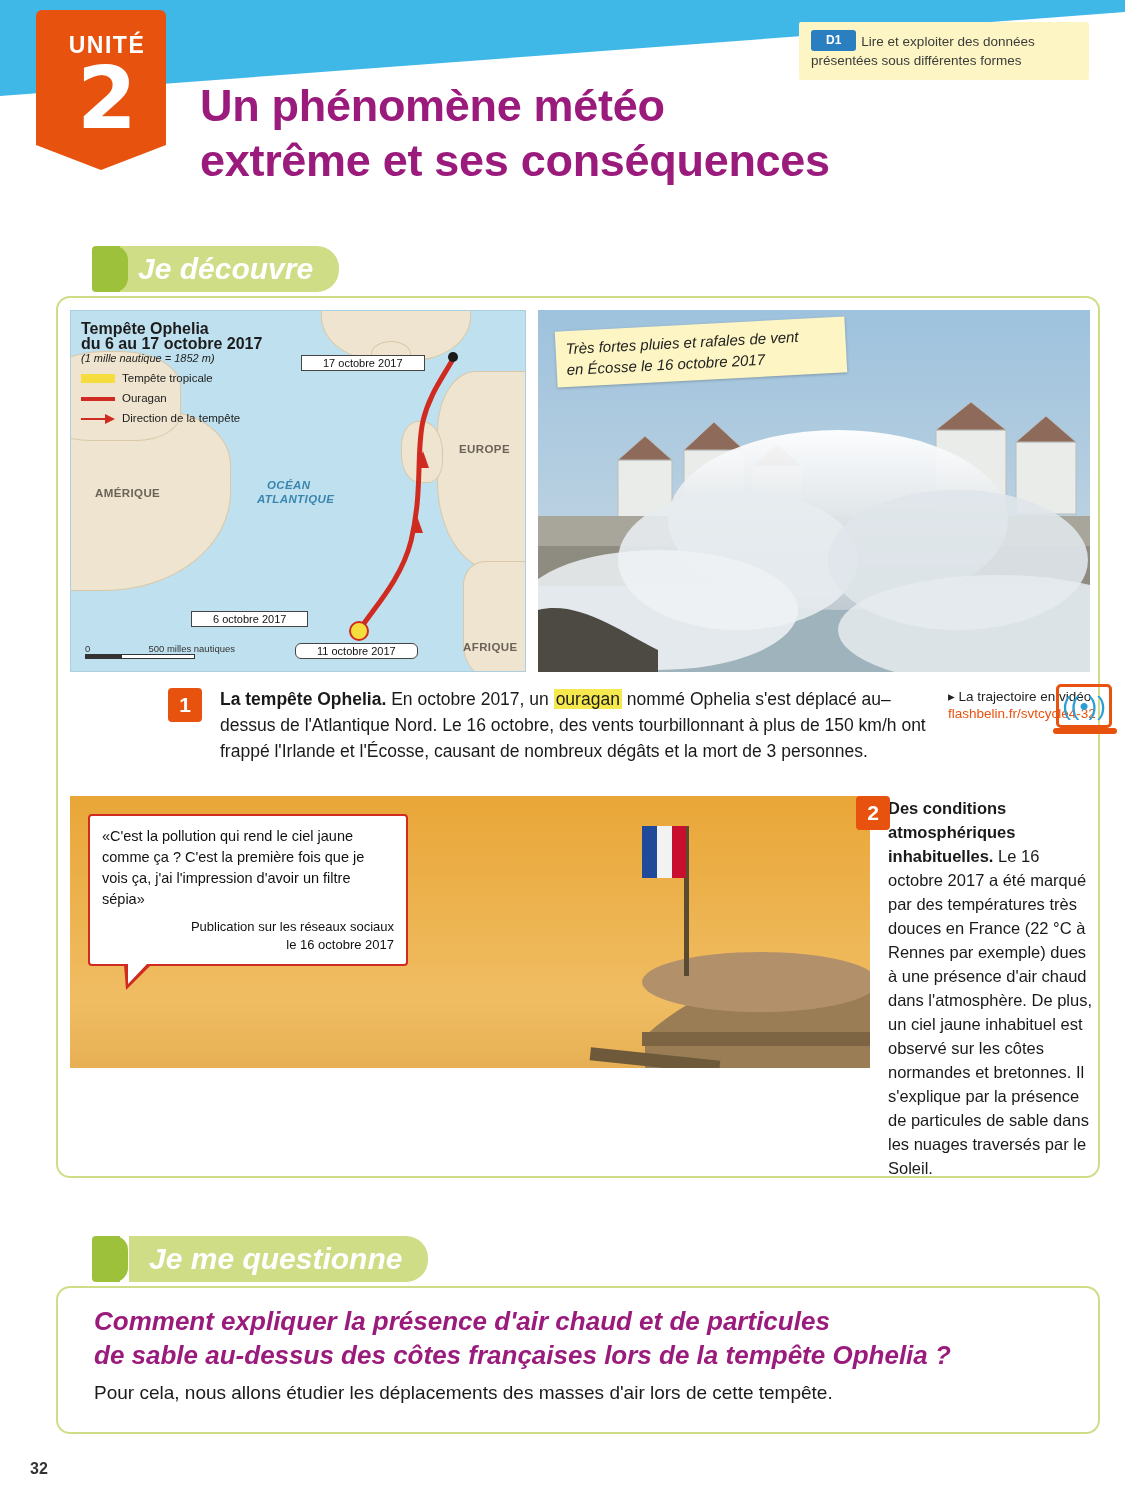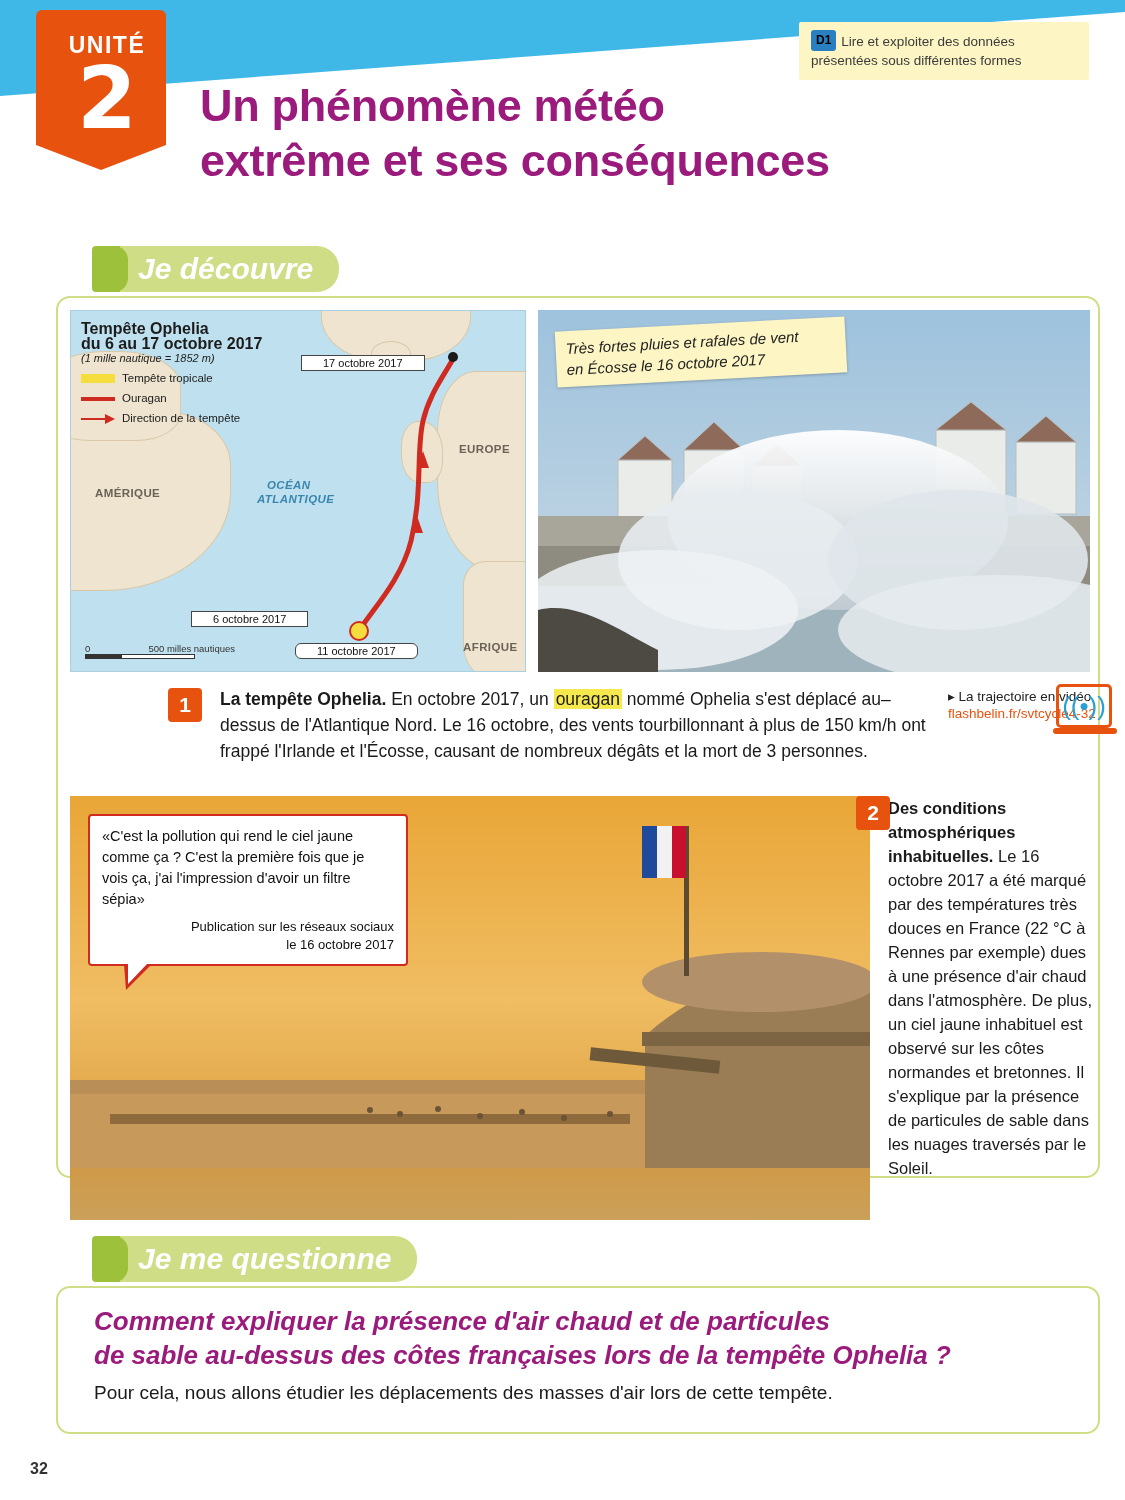--- a/index.html
+++ b/index.html
@@ -41,22 +41,22 @@
   }
 
   
   .comp-tag {
     position:absolute; right:36px; top:22px; width:290px; min-height:56px;
     background:#fdf6c4; padding:8px 12px 10px 12px;
     font-size:13.5px; color:#3b3b3b; line-height:19px;
     border-radius:2px;
   }
   .comp-tag .d1 {
-    display:inline-block; background:#2a7fc1; color:#000000; font-weight:bold;
-    font-size:12px; padding:1px 5px; border-radius:3px; margin-right:5px;
+    display:inline-block; background:#2a7fc1; color:#ffffff; font-weight:bold;
+    font-size:12px; padding:1px 15px; border-radius:3px; margin-right:5px;
     vertical-align:2px;
   }
 
   
   .ribbon {
     position:absolute; height:46px; display:flex; align-items:center;
   }
   .ribbon .tab {
     width:28px; height:46px; background:#9ec13c; border-radius:4px 0 0 4px;
     position:relative;
@@ -152,21 +152,21 @@
     border:3px solid #e8520f; border-radius:5px; display:flex; align-items:center; justify-content:center;
   }
   .wifi-ico:after{
     content:""; position:absolute; bottom:-9px; left:-6px; width:64px; height:6px;
     background:#e8520f; border-radius:3px;
   }
   .wifi-ico .g { color:#2a9fd6; font-size:26px; line-height:26px; }
 
   
   .photo2 {
-    position:absolute; left:12px; top:498px; width:800px; height:424px; overflow:hidden;
+    position:absolute; left:12px; top:498px; width:800px; height:272px; overflow:hidden;
     background:linear-gradient(#e8a13a 0%, #edb45b 45%, #d8922f 70%, #caa05a 100%);
   }
   .speech {
     position:absolute; left:18px; top:18px; width:320px; background:#fff;
     border:2px solid #cf2b20; border-radius:4px; padding:10px 12px;
     font-size:14.5px; line-height:21px; color:#111;
   }
   .speech .src { text-align:right; font-size:13px; margin-top:8px; line-height:18px;}
   .speech:after{
     content:""; position:absolute; left:34px; bottom:-26px; width:0; height:0;
@@ -392,21 +392,21 @@
   </div>
 
   <div class="doc2">
     <div class="numpos">
       <div class="doc-num">2</div>
     </div>
     <p><b>Des conditions atmosphériques inhabituelles.</b><span> Le 16 octobre 2017 a été marqué par des températures très douces en France (22 °C à Rennes par exemple) dues à une présence d'air chaud dans l'atmosphère. De plus, un ciel jaune inhabituel est observé sur les côtes normandes et bretonnes. Il s'explique par la présence de particules de sable dans les nuages traversés par le Soleil.</span></p>
   </div>
 </div>
 
-<div class="ribbon" style="left:92px; top:1236px;">
+<div class="ribbon" style="left:92px; top:1236px;gap:11px;">
   <div class="tab"></div>
   <div class="label">Je me questionne</div>
 </div>
 
 <div class="quest-card">
   <div class="q-main">
     <div>Comment expliquer la présence d'air chaud et de particules</div>
     <div>de sable au-dessus des côtes françaises lors de la tempête Ophelia ?</div>
   </div>
   <div class="q-sub">Pour cela, nous allons étudier les déplacements des masses d'air lors de cette tempête.</div>

